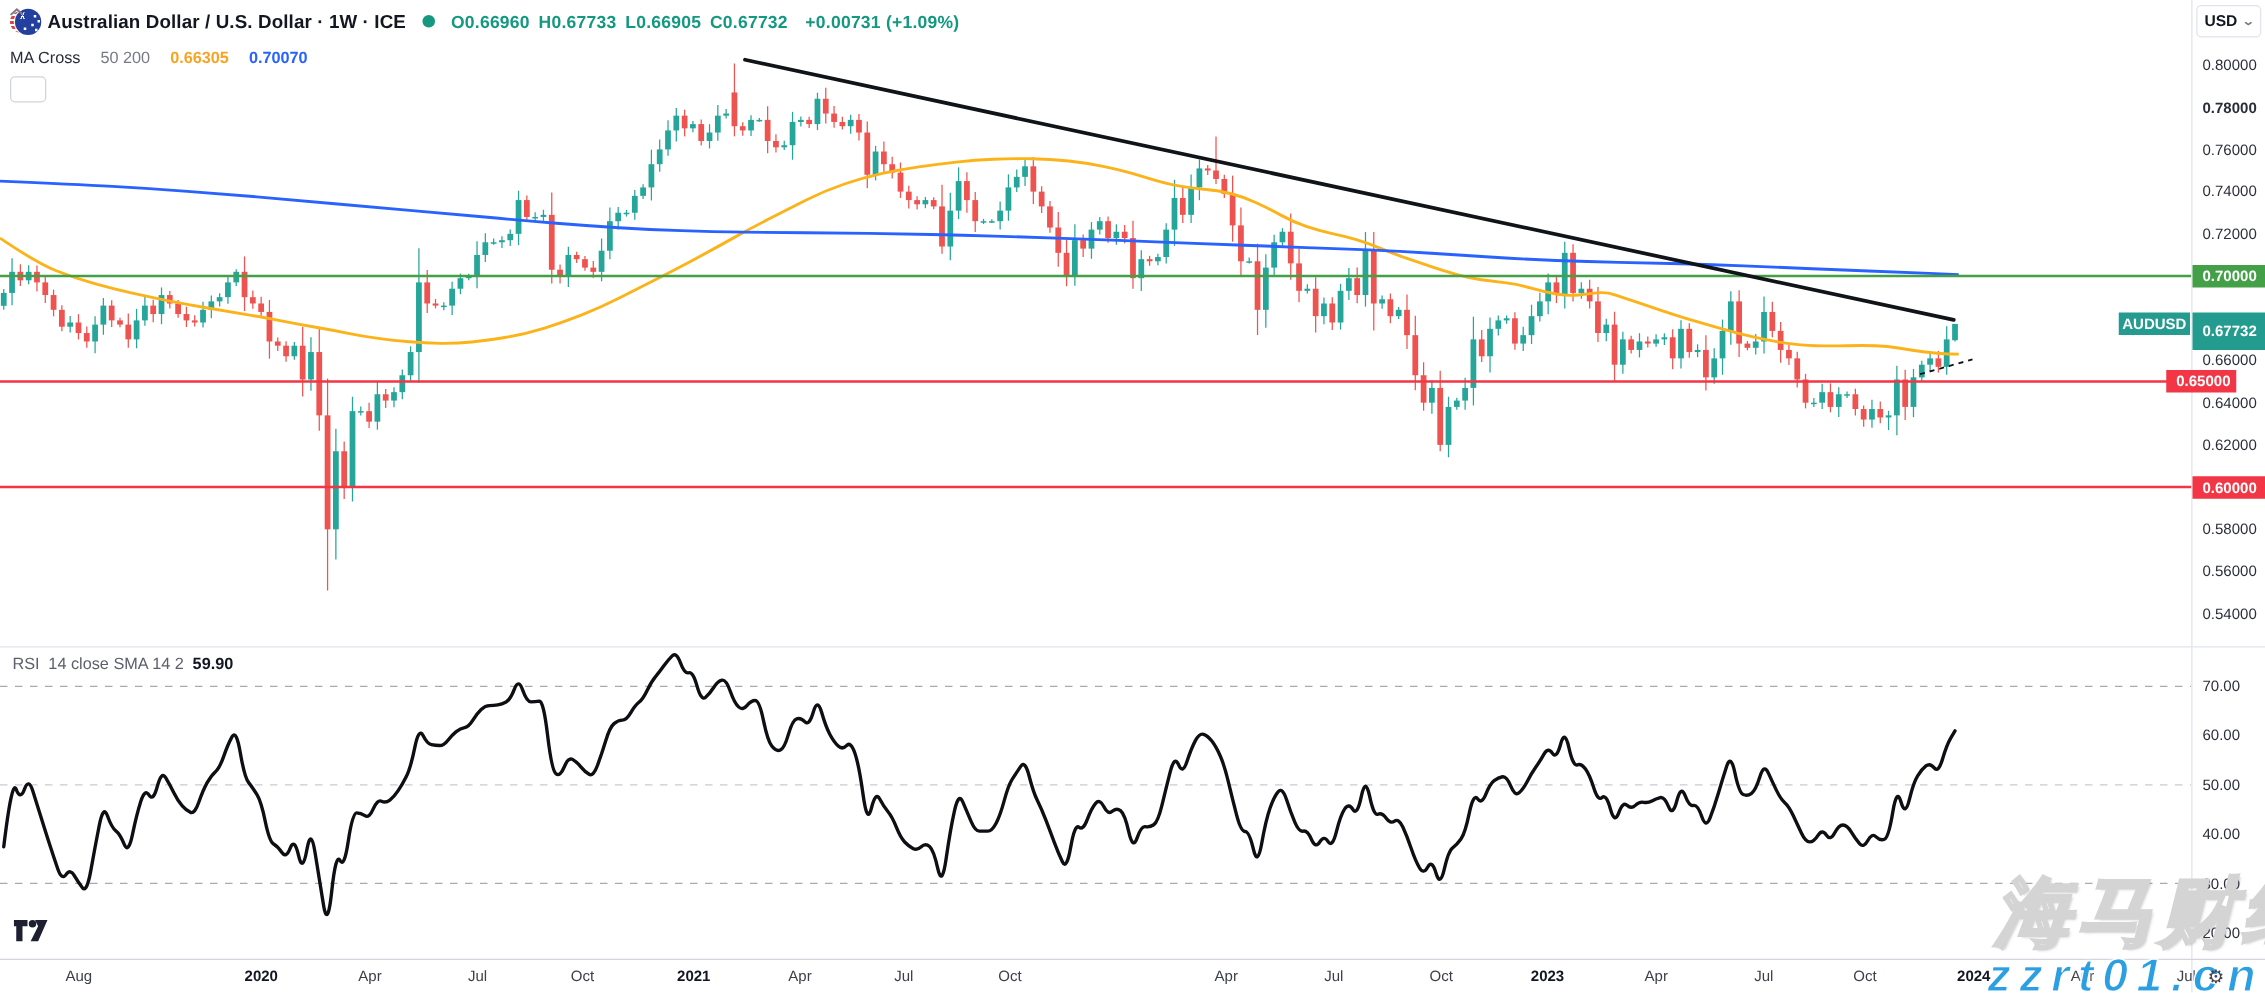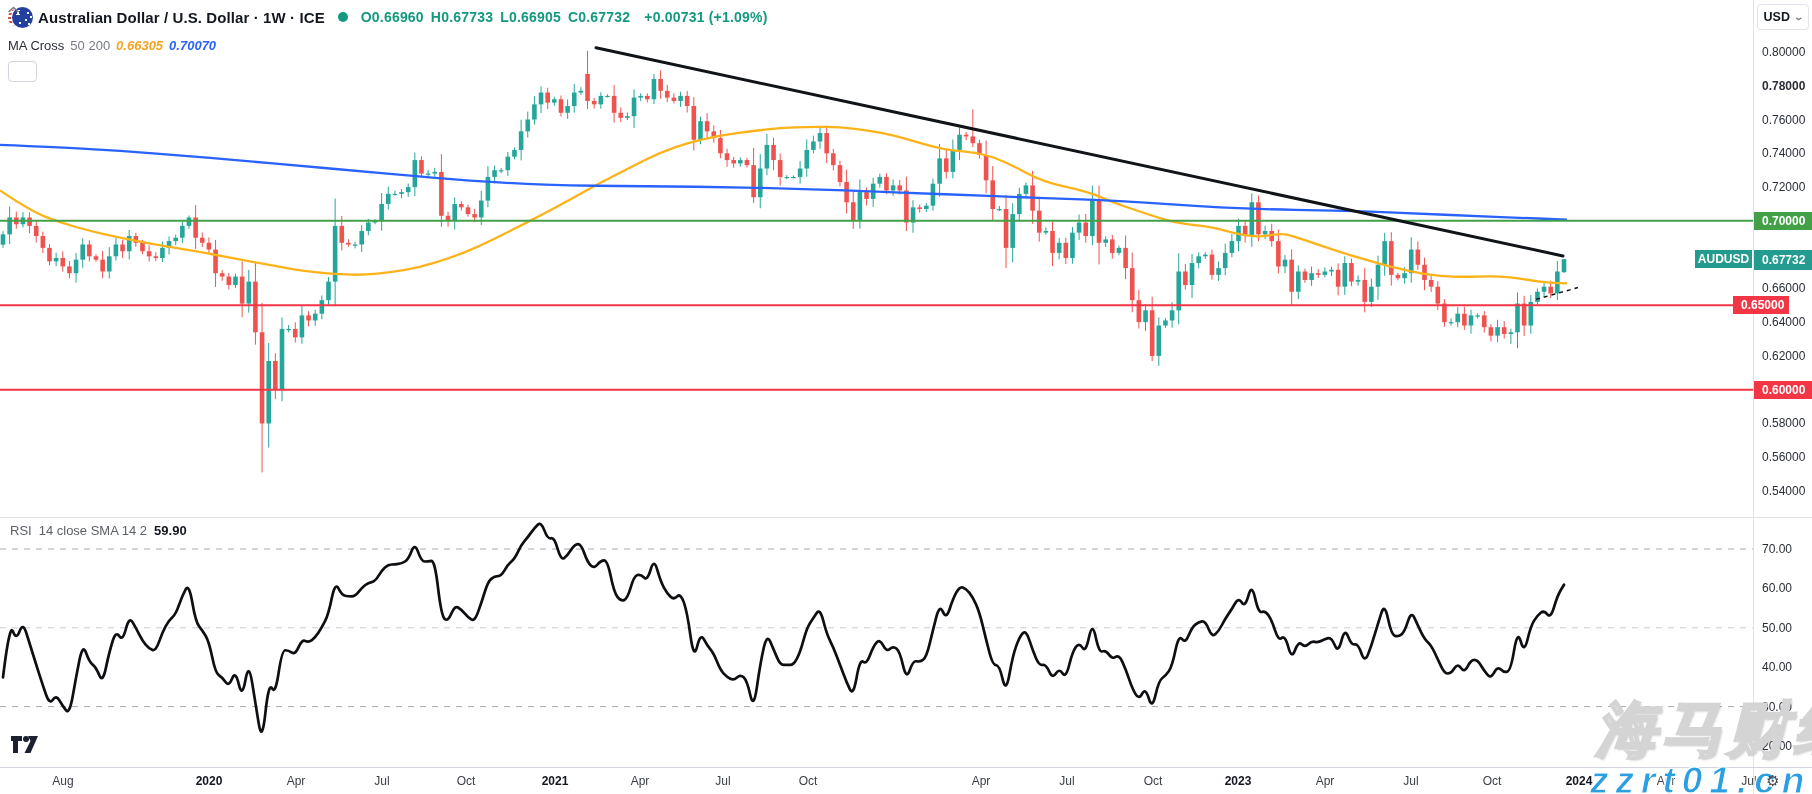--- a/index.html
+++ b/index.html
@@ -23,23 +23,23 @@
   .ttl{font-size:15px;font-weight:600;color:#131722;letter-spacing:.1px;}
   .mktdot{width:10px;height:10px;border-radius:50%;background:#149980;margin:0 4px;}
   .ohlc{font-size:14px;font-weight:600;color:#149980;letter-spacing:.2px;}
   .ohlc span{margin-right:7px;}
   .row2{display:flex;align-items:center;margin-top:7px;height:23px;}
   .quote{border:1px solid;border-radius:4px;padding:1px 9px 2px;font-size:13.5px;font-weight:700;line-height:17px;}
   .quote sup{font-size:9.5px;}
   .bid{border-color:#f23645;color:#f23645;}
   .ask{border-color:#2962ff;color:#2962ff;}
   .spread{font-size:11.5px;color:#50535e;margin:0 9px;font-weight:600;}
-  .row3{margin-top:9px;font-size:13px;height:16px;display:flex;gap:6px;align-items:center;}
+  .row3{margin-top:9px;font-size:13px;height:16px;display:flex;gap:16px;align-items:center;}
   .maname{color:#2a2e39;} .maparam{color:#787b86;}
-  .mafast{color:#f7a425;font-weight:600;font-style:italic;} .maslow{color:#2962ff;font-weight:600;font-style:italic;}
+  .mafast{color:#f7a425;font-weight:600;} .maslow{color:#2962ff;font-weight:600;}
   .collapse{margin-top:8px;width:27px;height:19px;border:1px solid #d1d4dc;border-radius:4px;
     background:#fff;display:flex;align-items:center;justify-content:center;}
   
   #usdbtn{position:absolute;left:1757px;top:4px;width:50px;height:24px;border:1px solid #e0e3eb;
     border-radius:4px;background:#fff;display:flex;align-items:center;justify-content:center;gap:5px;
     font-size:12.5px;font-weight:600;color:#131722;z-index:40;}
   #usdbtn .chev{font-size:9px;color:#787b86;transform:scaleX(1.4);}
   
   .vborder{position:absolute;left:1753px;top:0;width:1px;height:794px;background:#e0e3eb;}
   .hsep1{position:absolute;left:0;top:517px;width:1812px;height:1px;background:#e0e3eb;}
@@ -653,14 +653,14 @@
     <div class="timelbl" style="left: 1325px;">Apr</div>
     <div class="timelbl" style="left: 1411px;">Jul</div>
     <div class="timelbl" style="left: 1492px;">Oct</div>
     <div class="timelbl yr" style="left: 1579px;">2024</div>
     <div class="timelbl" style="left: 1666px;">Apr</div>
     <div class="timelbl" style="left: 1749px;">Jul</div>
     <div class="tag" style="left: 1754px; top: 211.846px; width: 58px; height: 18px; background: rgb(67, 160, 71);">0.70000</div>
     <div class="tag" style="left: 1733px; top: 296.269px; width: 56px; height: 18px; background: rgb(242, 54, 69);">0.65000</div>
     <div class="tag" style="left: 1754px; top: 380.692px; width: 58px; height: 18px; background: rgb(242, 54, 69);">0.60000</div>
     <div class="tag" style="left: 1695px; top: 250.14px; width: 57px; height: 18px; background: rgb(35, 155, 142); justify-content: center; padding-left: 0px;">AUDUSD</div>
-    <div class="tag" style="left: 1754px; top: 250.14px; width: 58px; height: 20px; background: rgb(35, 155, 142);">0.67732</div>
+    <div class="tag" style="left: 1754px; top: 250.14px; width: 58px; height: 30px; background: rgb(35, 155, 142);">0.67732</div>
   </div>
 
 </body></html>

